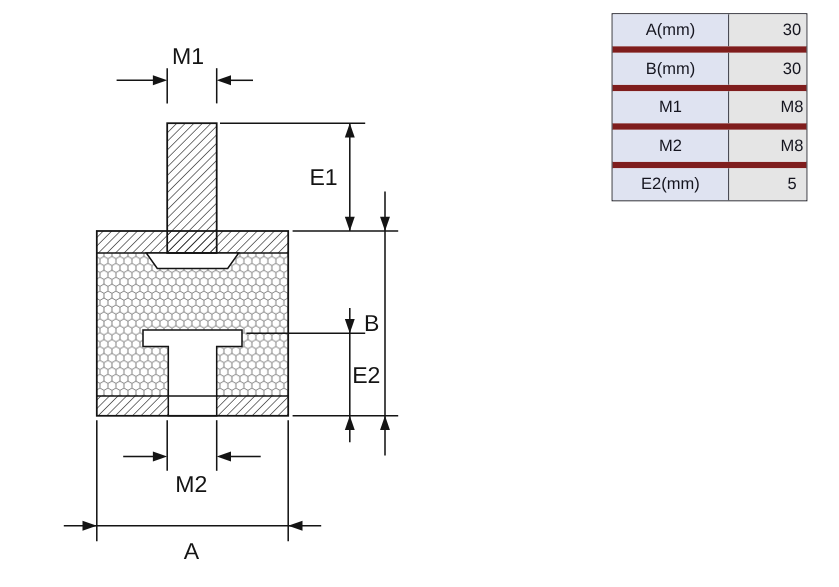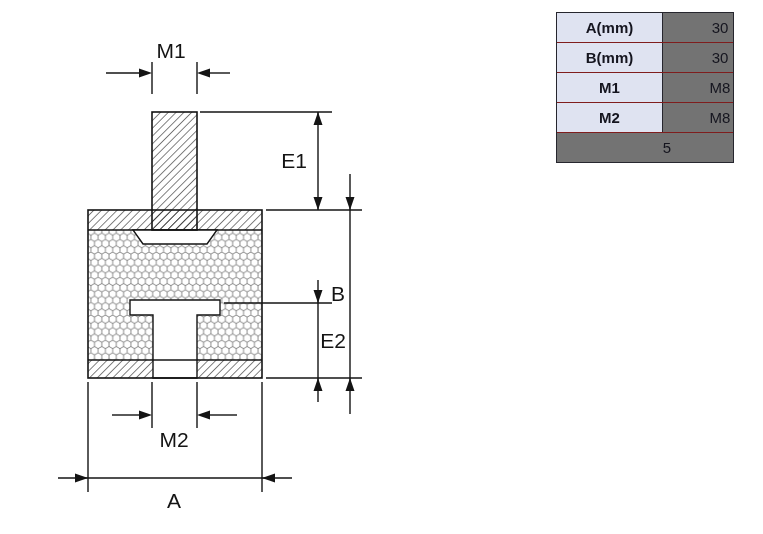--- a/index.html
+++ b/index.html
@@ -32,42 +32,42 @@
     left: 556px;
     top: 12px;
     width: 178px;
     border: 1px solid #26262e;
     box-sizing: border-box;
     background: #ffffff;
   }
   .spec-row {
     display: flex;
     height: 29px;
-    border-top: 1px solid #7f1d1d;
+    border-top: 6px solid #7f1d1d;
   }
   .spec-row:first-child {
     border-top: none;
   }
   .spec-cell {
     display: flex;
     align-items: center;
     justify-content: center;
     box-sizing: border-box;
     font-size: 15px;
     color: #15151f;
   }
   .spec-cell.label {
     width: 106px;
     background: #dfe3f1;
     border-right: 1px solid #26262e;
-    font-weight: bold;
+    font-weight: normal;
   }
   .spec-cell.value {
     flex: 1;
-    background: #737373;
+    background: #e5e5e5;
     padding-left: 44px;
   }
 </style>
 </head>
 <body>
 
 <div class="stage">
 
   <svg class="drawing" width="520" height="534" viewBox="0 0 520 534" xmlns="http://www.w3.org/2000/svg">
     <defs>
@@ -158,17 +158,18 @@
     </div>
     <div class="spec-row">
       <div class="spec-cell label">M1</div>
       <div class="spec-cell value">M8</div>
     </div>
     <div class="spec-row">
       <div class="spec-cell label">M2</div>
       <div class="spec-cell value">M8</div>
     </div>
     <div class="spec-row">
+      <div class="spec-cell label">E2(mm)</div>
       <div class="spec-cell value">5</div>
     </div>
   </div>
 
 </div>
 
 </body></html>

